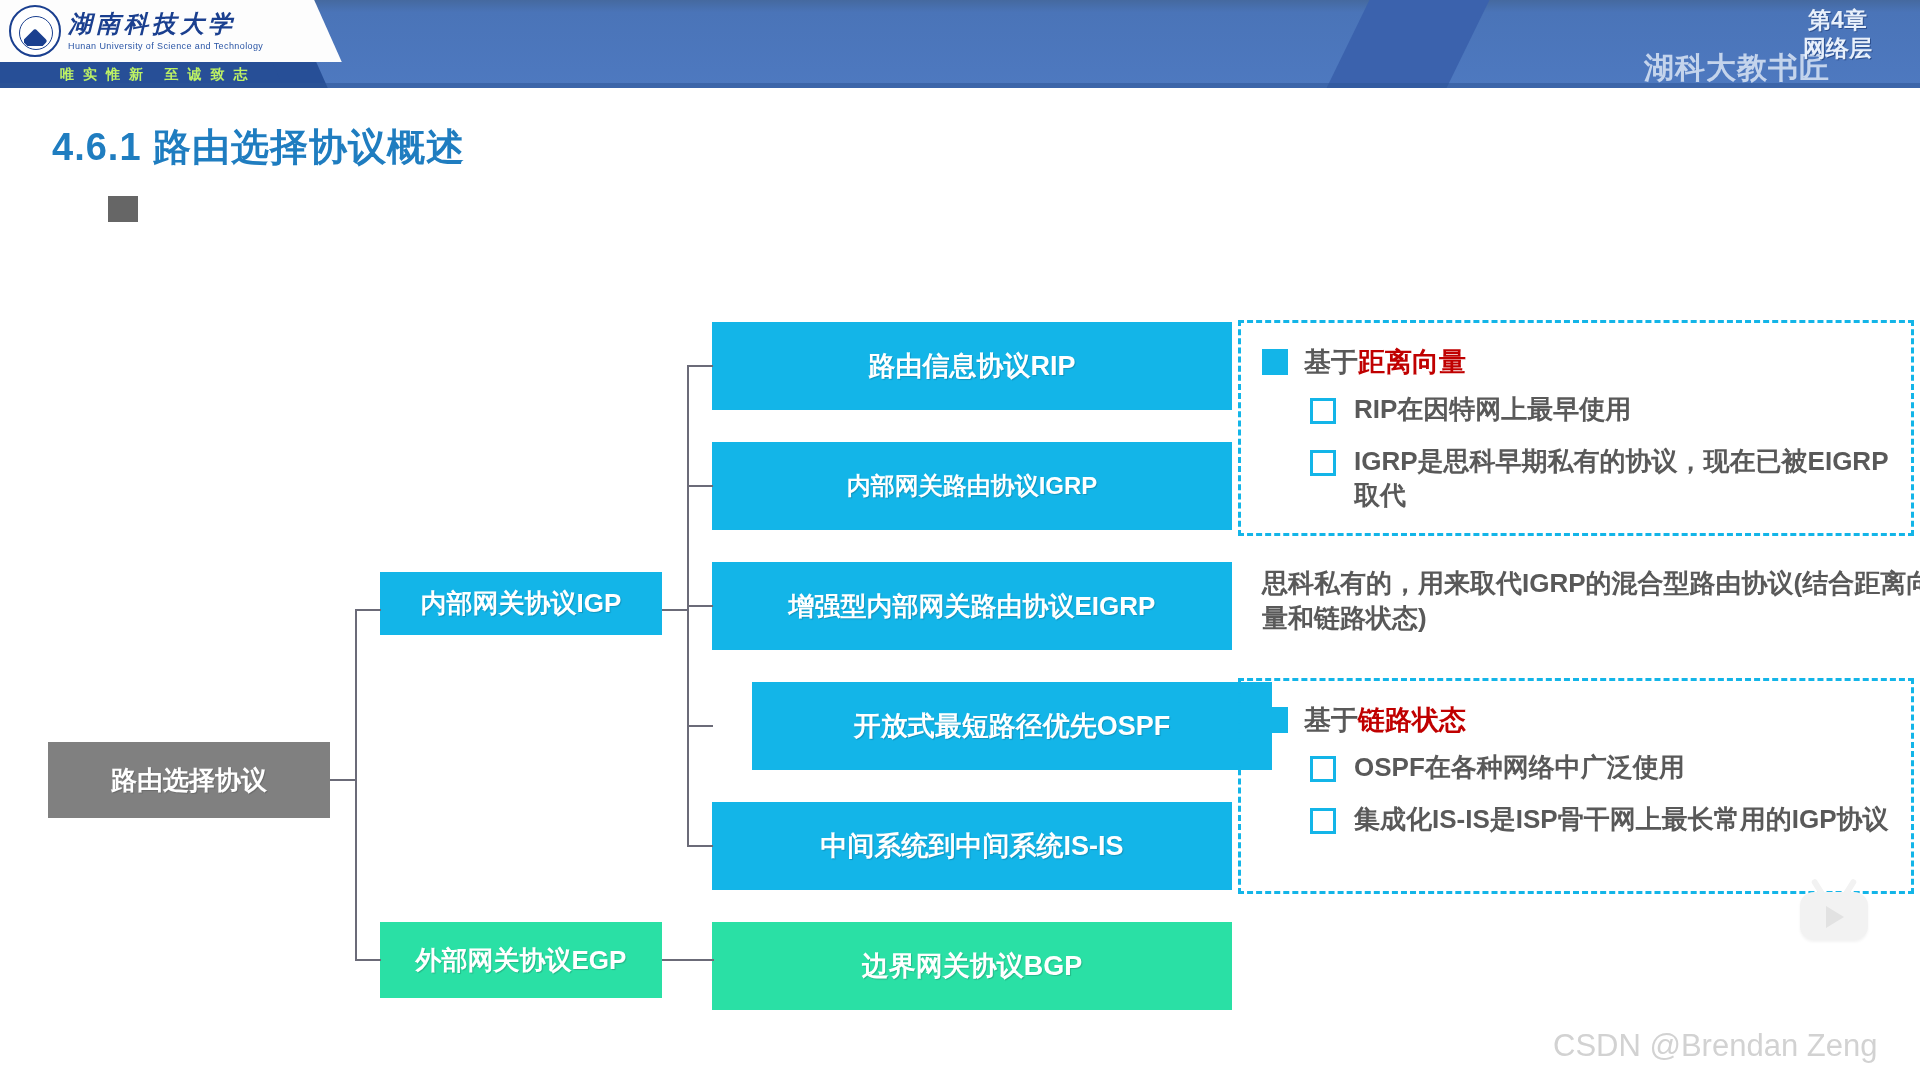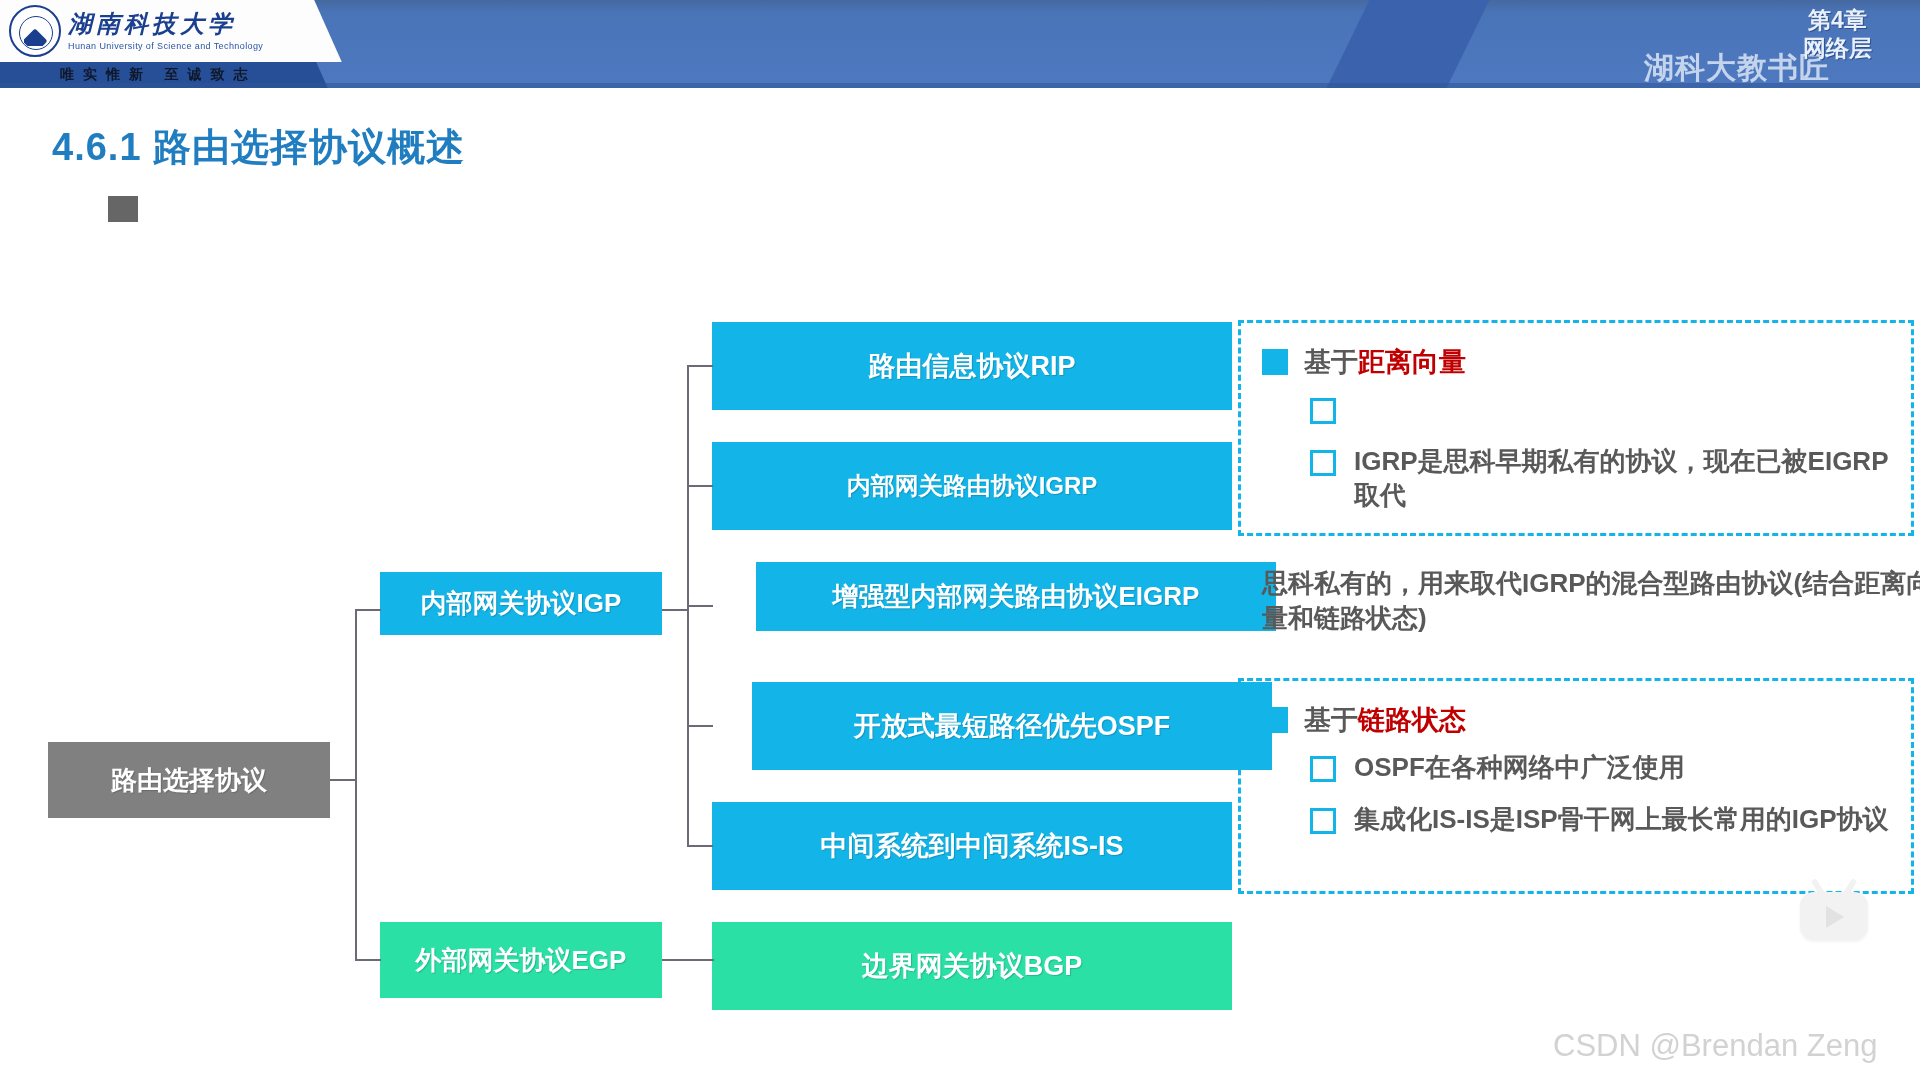--- a/index.html
+++ b/index.html
@@ -26,21 +26,21 @@
   .crest{position:absolute;left:9px;top:5px;width:52px;height:52px;border-radius:50%;
      border:2px solid #1a3f8f;box-sizing:border-box;background:#fff;}
   .crest:before{content:"";position:absolute;left:8px;top:9px;width:34px;height:34px;border-radius:50%;
      border:1.5px solid #1a3f8f;box-sizing:border-box;}
   .crest-mtn{position:absolute;left:13px;top:21px;width:24px;height:18px;overflow:hidden;}
   .crest-mtn:before{content:"";position:absolute;left:2px;top:4px;width:18px;height:18px;background:#1a3f8f;
      transform:rotate(45deg);border-radius:3px;}
   .uni-cn{position:absolute;left:68px;top:8px;font-size:24px;color:#1a3f8f;letter-spacing:4px;
      font-family:"Liberation Serif","DejaVu Serif",serif;font-weight:bold;font-style:italic;white-space:nowrap;}
   .uni-en{position:absolute;left:68px;top:41px;font-size:9px;color:#2a55a5;letter-spacing:.4px;white-space:nowrap;}
-  .motto{position:absolute;left:60px;top:66px;font-size:14px;color:#0f172a;letter-spacing:9px;
+  .motto{position:absolute;left:60px;top:66px;font-size:14px;color:#bef264;letter-spacing:9px;
      font-family:"Liberation Serif","DejaVu Serif",serif;font-weight:bold;white-space:nowrap;}
 
   .course-title{position:absolute;left:0;top:2px;width:1920px;text-align:center;
      font-size:52px;font-weight:bold;color:#ffffff;letter-spacing:4px;
      text-shadow:2px 2px 0 #2d4f8d, -1px -1px 0 #6f93d0;}
 
   .hdr-right{position:absolute;right:0;top:0;width:520px;height:88px;}
   .hdr-slash{position:absolute;right:452px;top:0;width:120px;height:88px;background:#3b62ad;transform:skewX(-26deg);}
   .chapter{position:absolute;right:48px;top:6px;text-align:center;font-size:23px;font-weight:bold;
      color:#e8f0fb;line-height:1.22;text-shadow:1px 1px 0 #2d4f8d;white-space:nowrap;}
@@ -55,21 +55,21 @@
 
   
   .node{position:absolute;display:flex;align-items:center;justify-content:center;
      color:#fff;font-weight:bold;text-shadow:1px 1px 1px rgba(0,0,0,.18);box-sizing:border-box;}
   .n-root{left:48px;top:742px;width:282px;height:76px;background:#808080;font-size:26px;}
   .n-igp {left:380px;top:572px;width:282px;height:63px;background:#13b5e8;font-size:26px;}
   .n-egp {left:380px;top:922px;width:282px;height:76px;background:#2ae0a5;font-size:26px;}
 
   .n-rip  {left:712px;top:322px;width:520px;height:88px;background:#13b5e8;font-size:27px;}
   .n-igrp {left:712px;top:442px;width:520px;height:88px;background:#13b5e8;font-size:24px;}
-  .n-eigrp{left:712px;top:562px;width:520px;height:69px;background:#13b5e8;font-size:26px;margin-left:44px;}
+  .n-eigrp{left:712px;top:562px;width:520px;height:88px;background:#13b5e8;font-size:26px;}
   .n-ospf {left:752px;top:682px;width:520px;height:88px;background:#13b5e8;font-size:27px;}
   .n-isis {left:712px;top:802px;width:520px;height:88px;background:#13b5e8;font-size:27px;}
   .n-bgp  {left:712px;top:922px;width:520px;height:88px;background:#2ae0a5;font-size:27px;}
 
   .conn{position:absolute;background:#6b6b78;}
   .conn-v{width:2px;}
   .conn-h{height:2px;}
 
   
   .dashbox{position:absolute;border:3px dashed #13b5e8;box-sizing:border-box;}
@@ -160,20 +160,21 @@
 
 <div class="conn conn-h" style="left:662px;top:959px;width:52px;"></div>
 
 <div class="dashbox db1"></div>
 <div class="ann-head" style="left:1262px;top:344px;">
   <div class="ann-sq"></div>
   <div class="ann-head-text"><span>基于</span><span class="ann-red">距离向量</span></div>
 </div>
 <div class="ann-item" style="left:1310px;top:392px;width:600px;">
   <div class="ann-box"></div>
+  <div class="ann-text">RIP在因特网上最早使用</div>
 </div>
 <div class="ann-item" style="left:1310px;top:444px;width:580px;">
   <div class="ann-box"></div>
   <div class="ann-text">IGRP是思科早期私有的协议，现在已被EIGRP取代</div>
 </div>
 
 <div class="mid-note">思科私有的，用来取代IGRP的混合型路由协议(结合距离向量和链路状态)</div>
 
 <div class="dashbox db2"></div>
 <div class="ann-head" style="left:1262px;top:702px;">

